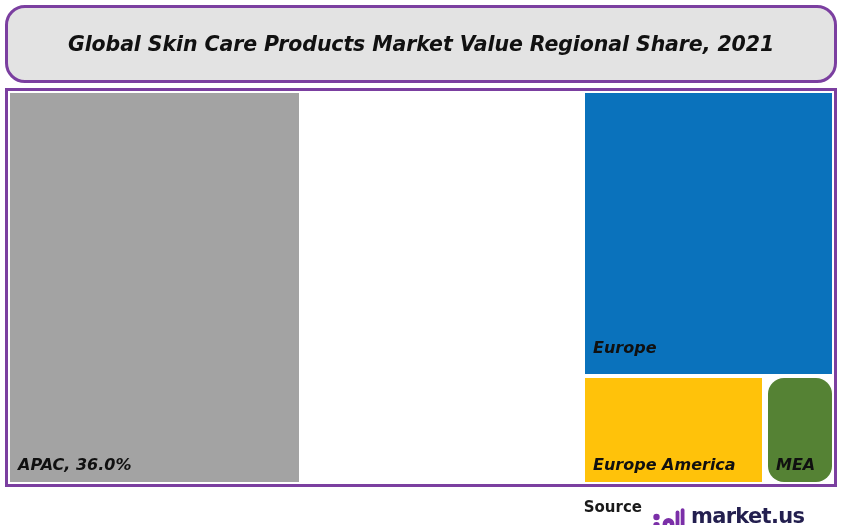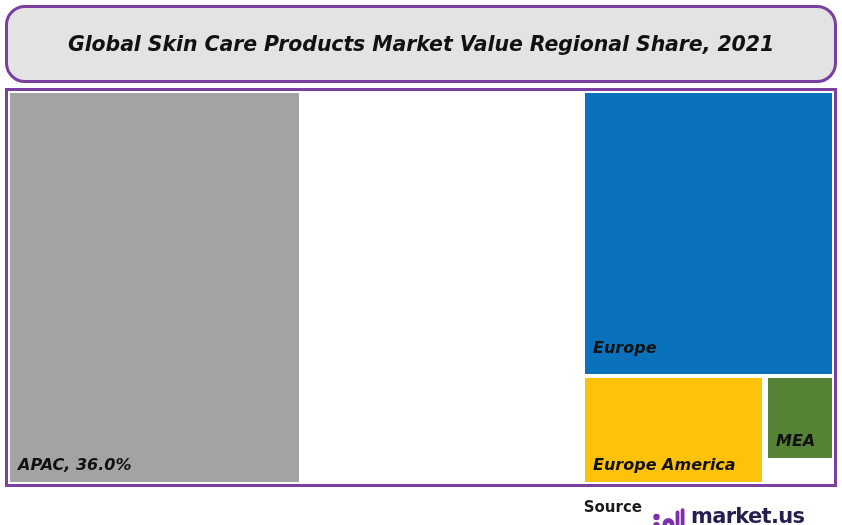--- a/index.html
+++ b/index.html
@@ -71,21 +71,21 @@
   .tile-label.mid {
     bottom:auto;
     top:247px;
   }
 
   
   #tile-apac         { left:2px;   top:2px;   width:289px; height:389px; background:#a3a3a3;padding-left:26px; }
   #tile-northamerica { left:297px; top:2px;   width:274px; height:389px; background:#7230a8; }
   #tile-europe       { left:577px; top:2px;   width:247px; height:281px; background:#0a72bc; }
   #tile-southamerica { left:577px; top:287px; width:177px; height:104px; background:#ffc20a; }
-  #tile-mea          { left:760px; top:287px; width:64px;  height:80px; background:#558234; }
+  #tile-mea          { left:760px; top:287px; width:64px;  height:104px; background:#558234;border-radius:16px; }
 
   
   #source-row {
     position:absolute;
     left:0; top:489px;
     width:842px; height:36px;
     display:flex;
     align-items:center;
     justify-content:flex-end;
   }

